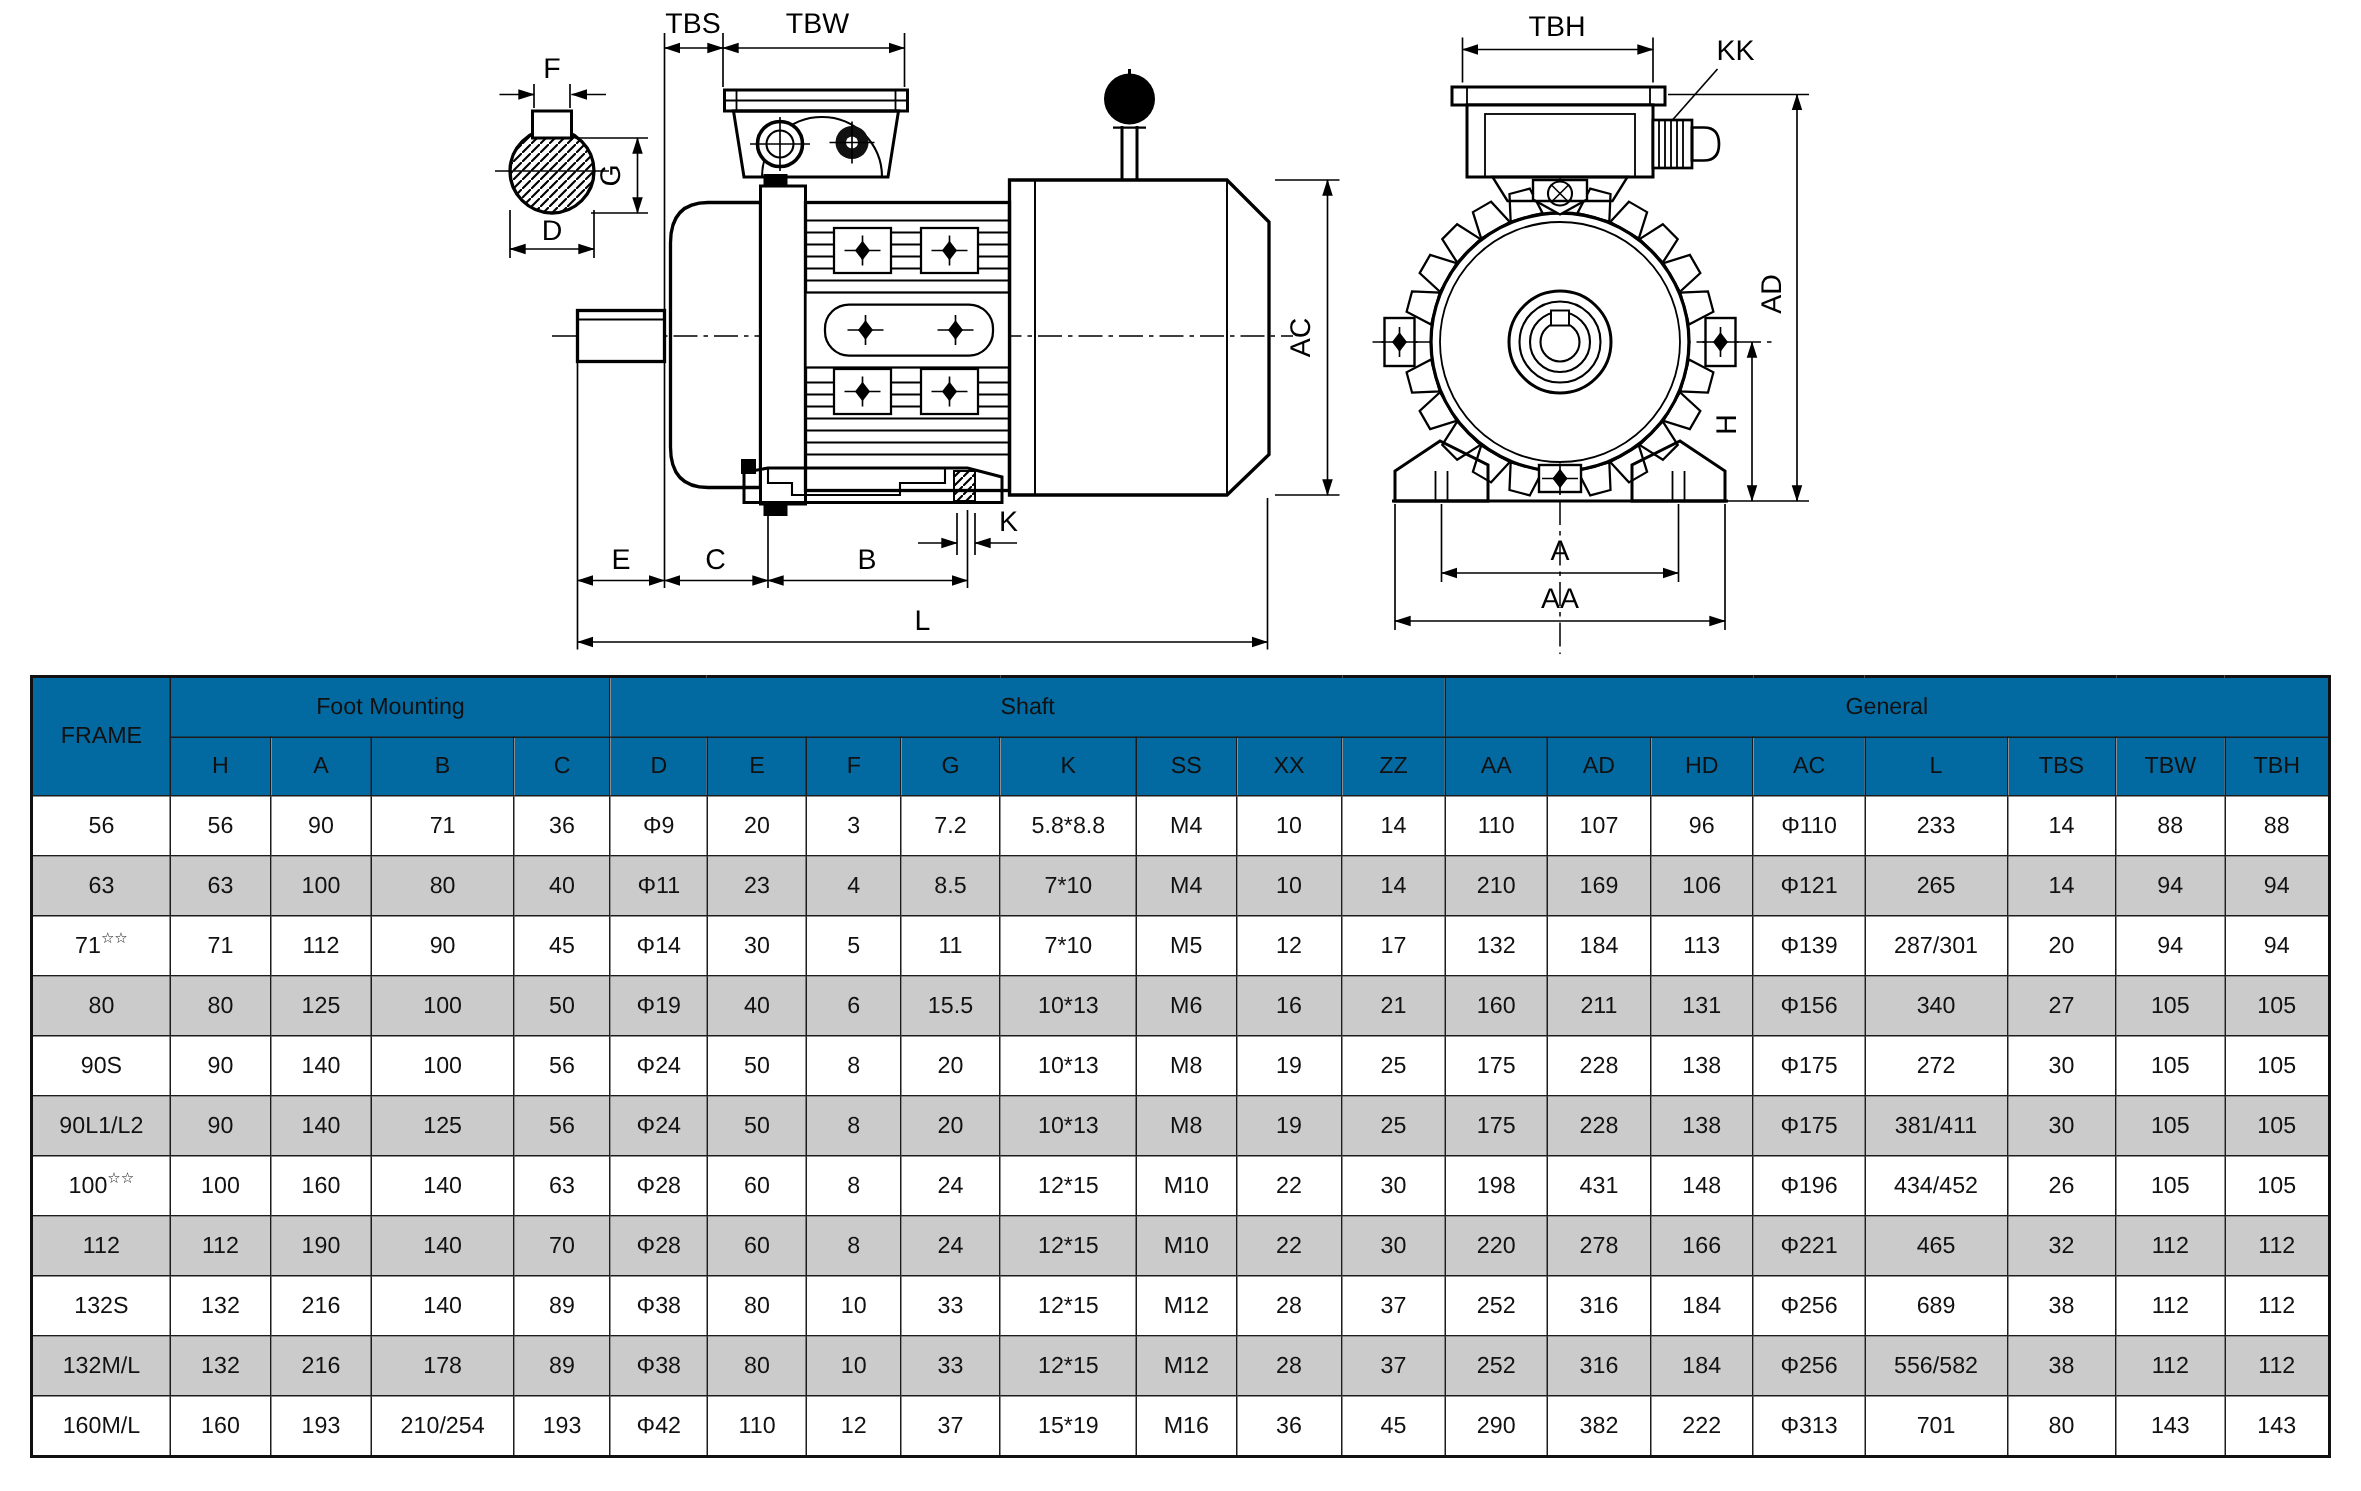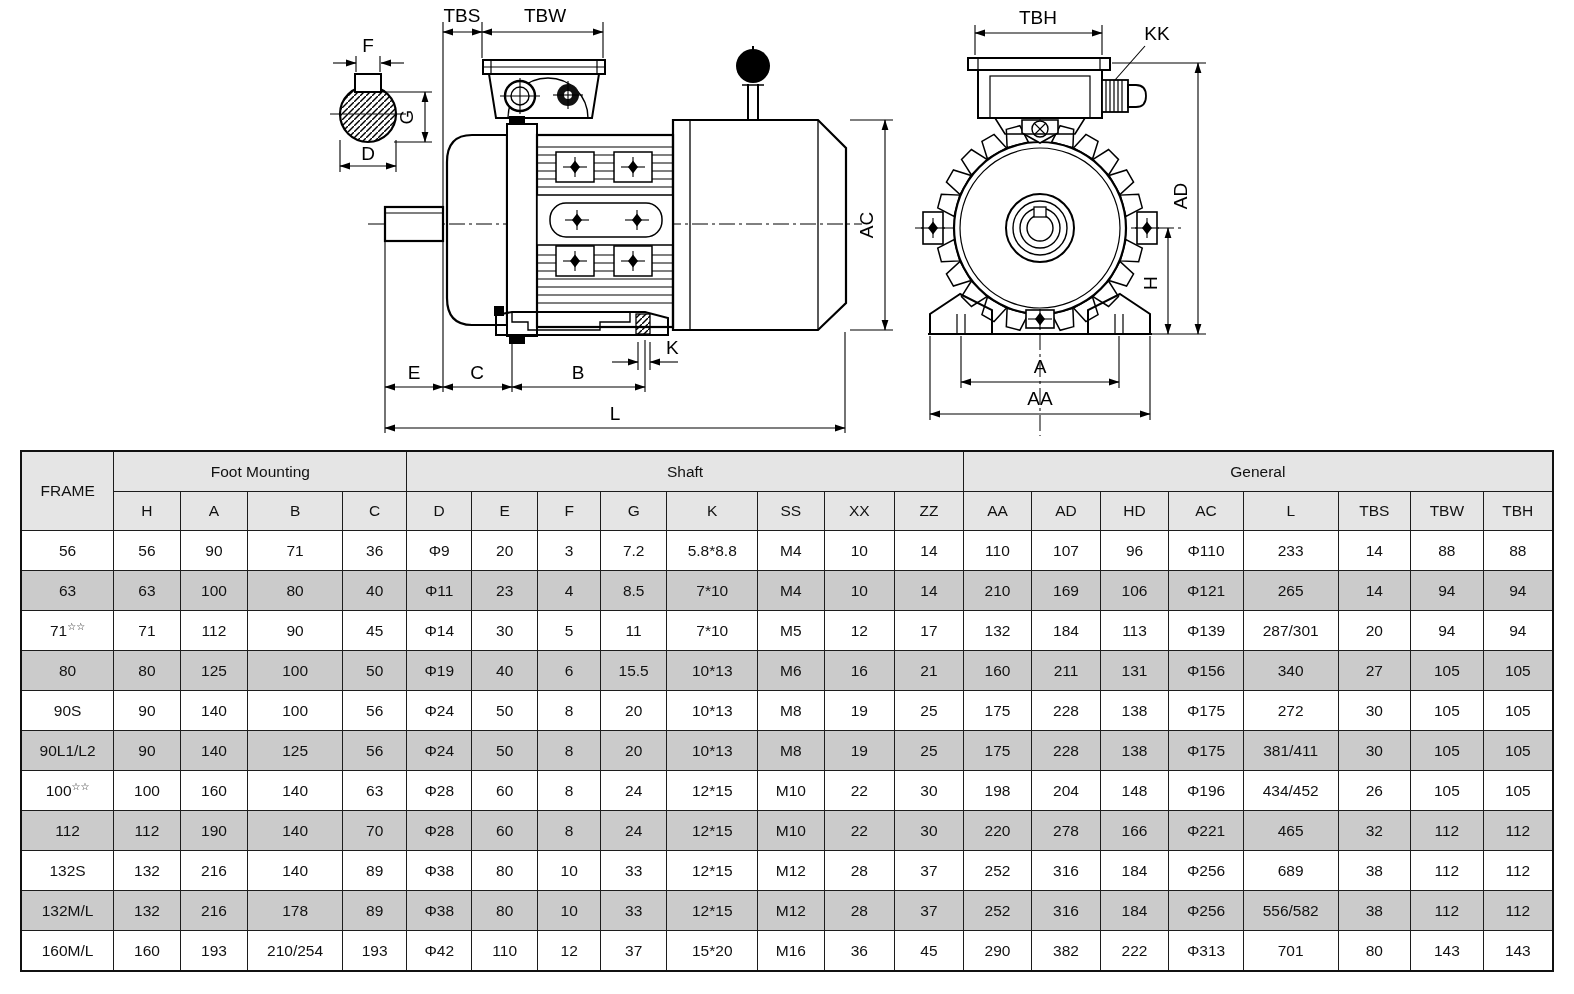--- a/index.html
+++ b/index.html
@@ -9,21 +9,21 @@
   svg .ln{stroke:#000;fill:none;}
   svg text{font-family:"Liberation Sans",sans-serif;fill:#000;}
   svg .dimlabel{font-size:19px;}
   
   .spec-table{position:absolute;left:20px;top:450px;width:1534px;
               border-collapse:collapse;table-layout:fixed;
               border:2.5px solid #111;}
   .spec-table th,.spec-table td{
       border:1.5px solid #1c1c1c;text-align:center;vertical-align:middle;
       font-size:15.5px;font-weight:400;color:#111;padding:0;overflow:hidden;white-space:nowrap;}
-  .spec-table thead th{background:#e5e5e5;height:38px;}
+  .spec-table thead th{background:#0369a1;height:38px;}
   .spec-table thead tr.group-row th{height:39px;}
   .spec-table tbody td{height:39px;background:#fff;}
   .spec-table tbody tr.alt td{background:#cbcbcb;}
   .spec-table td sup{font-size:10px;line-height:0;}
 </style>
 </head>
 <body>
 
 <div class="stage">
 
@@ -493,21 +493,21 @@
           <td>63</td>
           <td>Φ28</td>
           <td>60</td>
           <td>8</td>
           <td>24</td>
           <td>12*15</td>
           <td>M10</td>
           <td>22</td>
           <td>30</td>
           <td>198</td>
-          <td>204</td>
+          <td>431</td>
           <td>148</td>
           <td>Φ196</td>
           <td>434/452</td>
           <td>26</td>
           <td>105</td>
           <td>105</td>
         </tr>
         <tr class="alt">
           <td>112</td>
           <td>112</td>
@@ -580,21 +580,21 @@
         <tr>
           <td>160M/L</td>
           <td>160</td>
           <td>193</td>
           <td>210/254</td>
           <td>193</td>
           <td>Φ42</td>
           <td>110</td>
           <td>12</td>
           <td>37</td>
-          <td>15*20</td>
+          <td>15*19</td>
           <td>M16</td>
           <td>36</td>
           <td>45</td>
           <td>290</td>
           <td>382</td>
           <td>222</td>
           <td>Φ313</td>
           <td>701</td>
           <td>80</td>
           <td>143</td>

